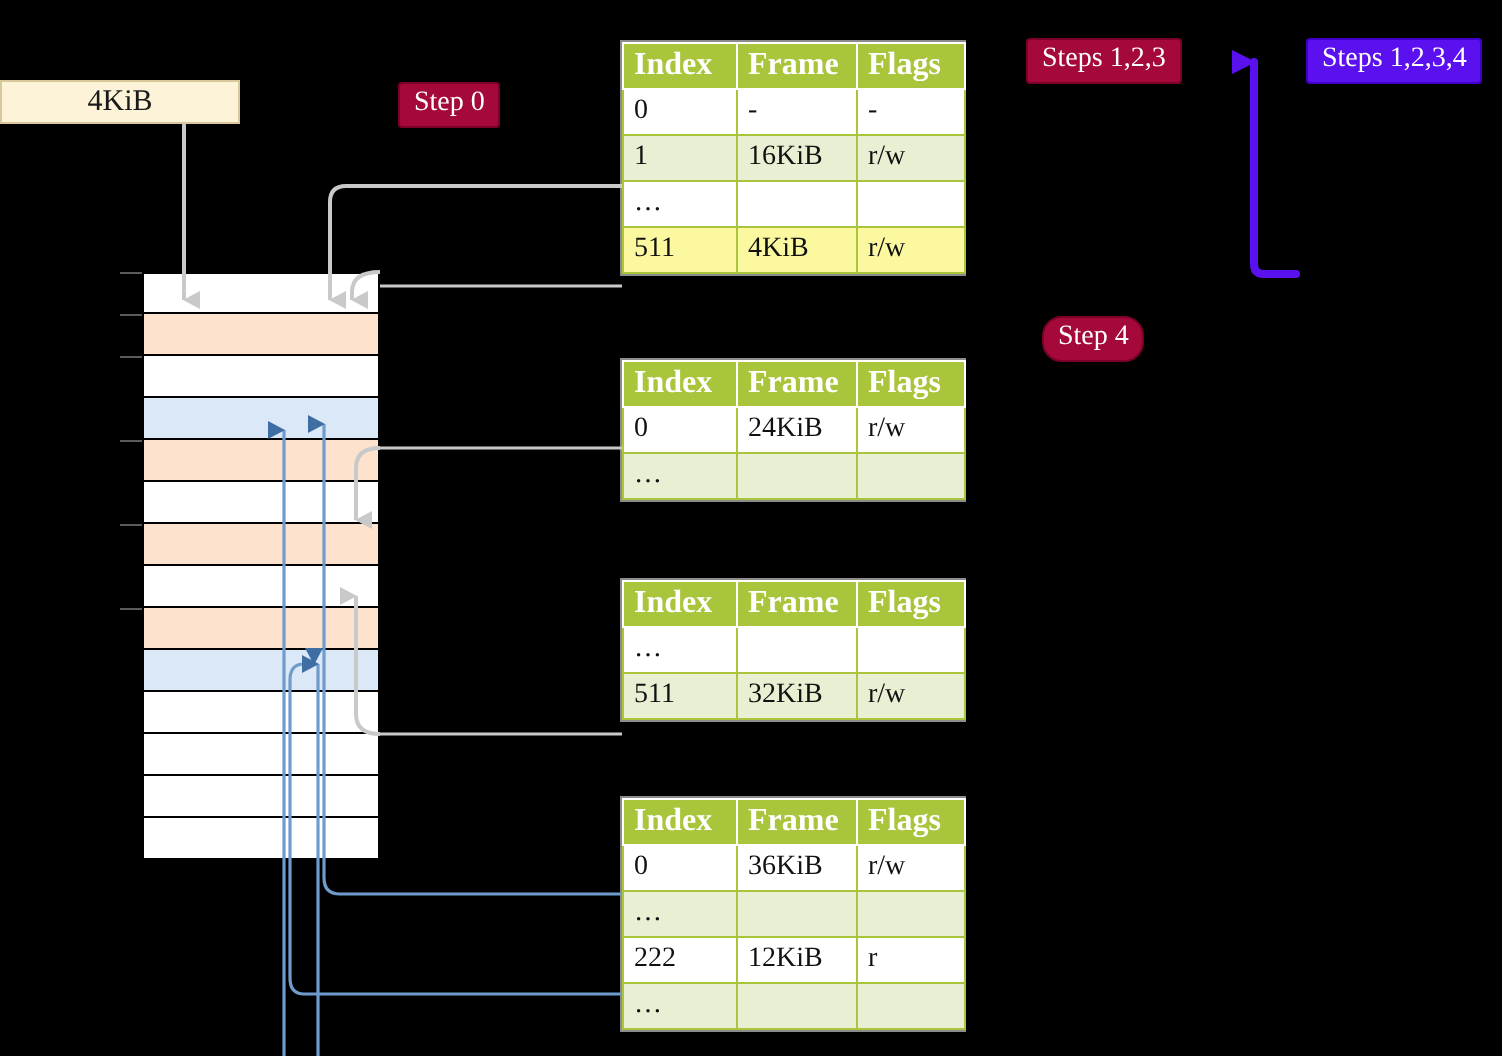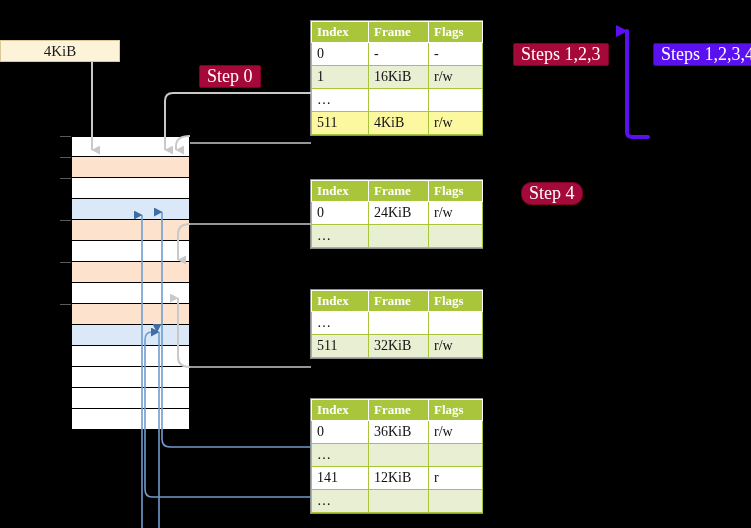--- a/index.html
+++ b/index.html
@@ -16,26 +16,25 @@
     position:absolute;
     left:0px;top:40px;width:120px;height:22px;
     background:#fdf3d8;border:1px solid #d9c89a;
     color:#1a1a1a;font-size:15px;line-height:21px;text-align:center;
     box-sizing:border-box;
   }
 
   
   .badge{
     position:absolute;
-    color:#ffffff;font-size:18px;line-height:18px;
+    color:#ffffff;font-size:14px;line-height:18px;
     padding:1px 7px 2px 7px;
     border-radius:2px;
     white-space:nowrap;
     box-sizing:border-box;
-    margin-top:24px;
   }
   .badge.crimson{background:#a4093a;border:1px solid #7d0029;}
   .badge.violet{background:#5b10f0;border:1px solid #3f00c8;}
 
   #badge-step0{left:199px;top:41px;}
   #badge-steps123{left:513px;top:19px;}
   #badge-steps1234{left:653px;top:19px;}
   #badge-step4{left:521px;top:158px;border-radius:10px;}
 
   
@@ -59,21 +58,21 @@
     position:absolute;
     width:171px;
     border:1px solid #8c8c8c;
     border-collapse:collapse;
     background:#ffffff;
     box-sizing:content-box;
   }
   .ptable table{border-collapse:collapse;width:171px;table-layout:fixed;}
   .ptable th{
     background:#a8c53c;color:#ffffff;
-    font-size:13px;font-weight:bold;
+    font-size:16px;font-weight:bold;
     text-align:left;padding:2px 5px;
     border:1px solid #ffffff;
     height:21px;box-sizing:border-box;
   }
   .ptable td{
     font-size:14px;color:#111111;
     text-align:left;padding:2px 5px;
     border:1px solid #a8c53c;
     height:23px;box-sizing:border-box;
     background:#ffffff;
@@ -240,21 +239,21 @@
             <td>0</td>
             <td>36KiB</td>
             <td>r/w</td>
           </tr>
           <tr class="alt">
             <td>…</td>
             <td></td>
             <td></td>
           </tr>
           <tr>
-            <td>141</td>
+            <td>222</td>
             <td>12KiB</td>
             <td>r</td>
           </tr>
           <tr class="alt">
             <td>…</td>
             <td></td>
             <td></td>
           </tr>
         </tbody>
       </table>

